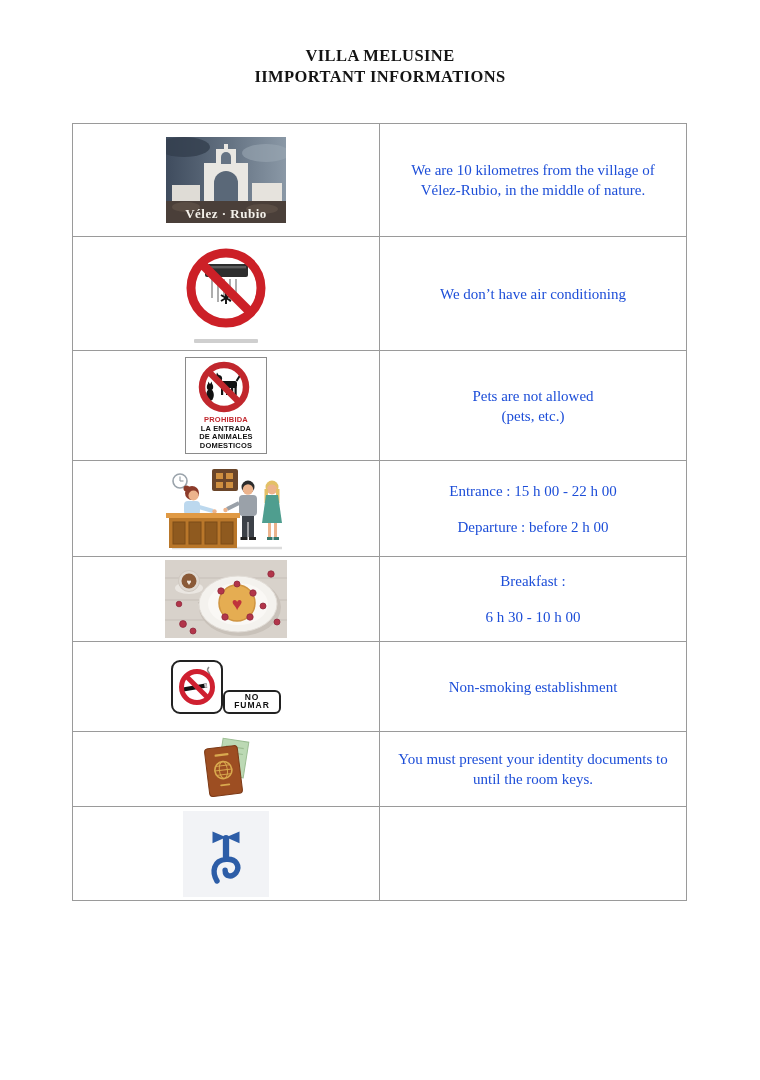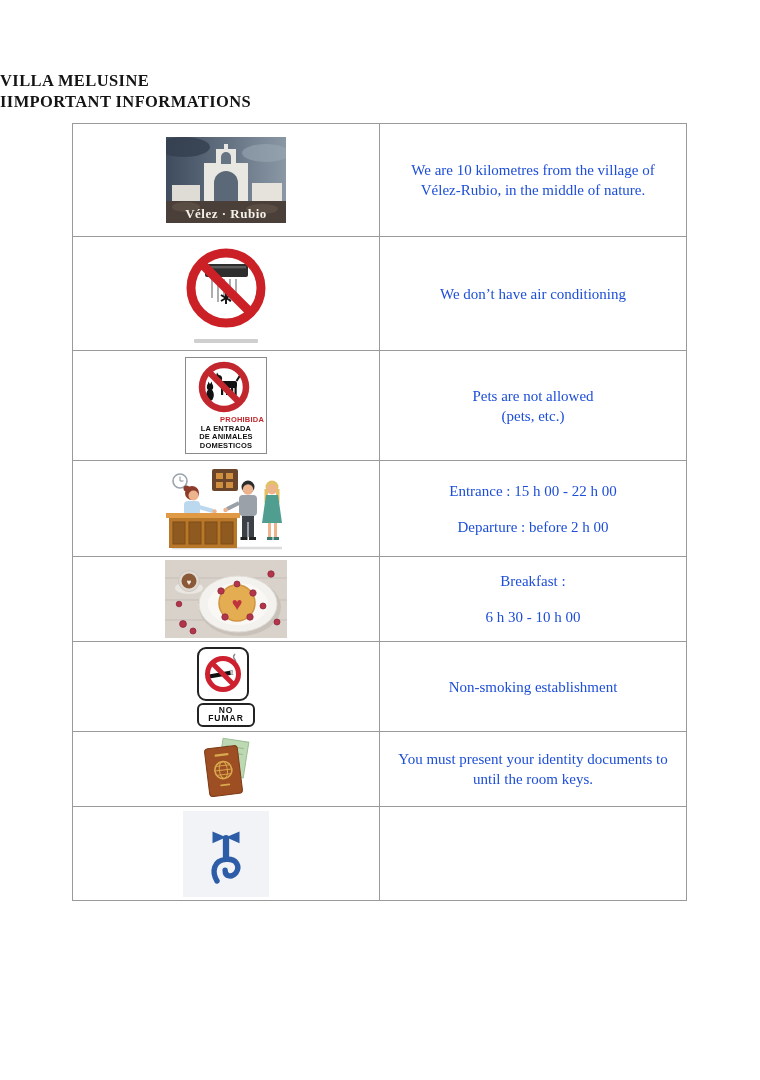--- a/index.html
+++ b/index.html
@@ -1,21 +1,21 @@
 <!DOCTYPE html>
 <html><head>
 <meta charset="utf-8">
 <style>
   html,body { margin:0; padding:0; }
   body {
     width:760px; height:1080px; background:#ffffff; position:relative;
     font-family:"Liberation Serif", serif; color:#1d1d1d;
   }
   .doc-title {
-    position:absolute; top:70px; left:0; width:760px; 
+    position:absolute; top:45px; left:0; width:760px; text-align:center;
     font-weight:bold; font-size:16.5px; line-height:21px; letter-spacing:0.4px; color:#141414;
   }
   .info-table {
     position:absolute; left:72px; top:123px; width:613px;
     border:1.6px solid #9a9a9a; background:#fff;
   }
   .row { display:flex; border-bottom:1.6px solid #9a9a9a; }
   .row:last-child { border-bottom:none; }
   .cell-icon {
     width:306px; border-right:1.6px solid #9a9a9a;
@@ -26,23 +26,23 @@
     text-align:center; font-size:15px; line-height:20px; padding:0 14px; color:#1d4ed8;
   }
   .r0{height:112px}.r1{height:113px}.r2{height:109px}.r3{height:95px}.r4{height:84px}
   .r5{height:89px}.r6{height:82px}.r7{height:74px}.r8{height:93px}
   .line{display:block;}
   .gap{margin-top:16px;}
   
   .pets-card { width:76px; border:1px solid #8a8a8a; background:#fff; padding:2px 2px 3px 2px; }
   .pets-card .sign-line { display:block; text-align:center; font-family:"Liberation Sans",sans-serif;
     font-weight:bold; font-size:7.5px; line-height:8.5px; color:#111; letter-spacing:0.2px; }
-  .pets-card .sign-line.red { color:#c1272d;text-align:right; }
+  .pets-card .sign-line.red { color:#c1272d; }
   
-  .smoke-wrap { display:flex; flex-direction:column; align-items:flex-start; }
+  .smoke-wrap { display:flex; flex-direction:row; align-items:flex-end; }
   .smoke-sign { width:48px; height:50px; border:2.5px solid #222; border-radius:9px; background:#fff;
     display:flex; align-items:center; justify-content:center; }
   .fumar-sign { width:54px; border:2.5px solid #222; border-radius:6px; background:#fff; margin-top:2px;
     text-align:center; padding:1px 0 2px 0; }
   .fumar-sign .sign-line { display:block; font-family:"Liberation Sans",sans-serif; font-weight:bold;
     font-size:8.5px; line-height:8.5px; color:#111; letter-spacing:1px; }
   
   .wm { width:64px; height:4px; background:#cfcfcf; border-radius:1px; margin-top:3px; }
   
   .quiet-bg { width:86px; height:86px; background:#f2f3f6; display:flex; align-items:center; justify-content:center; }

